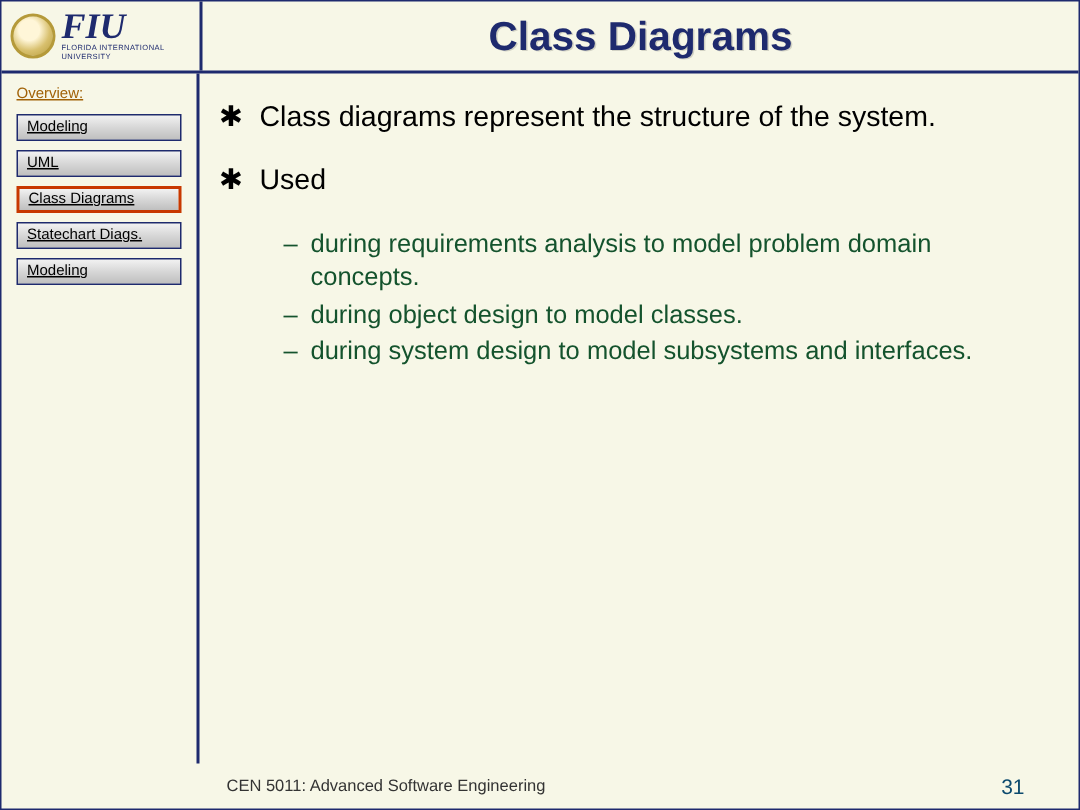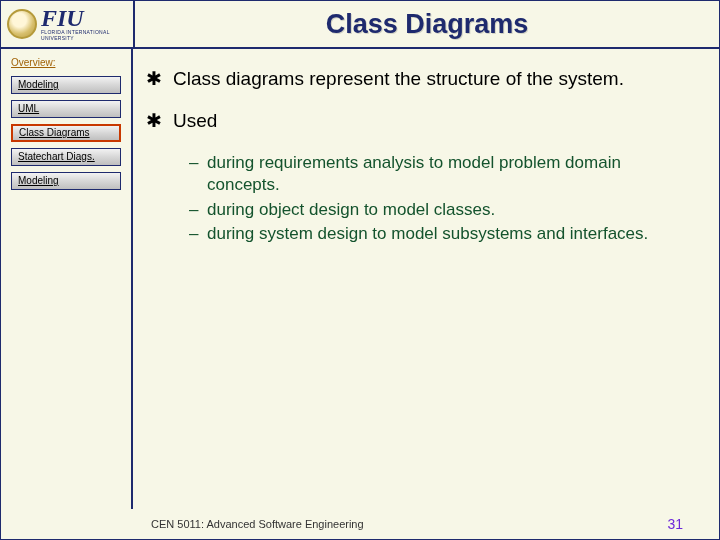--- a/index.html
+++ b/index.html
@@ -143,21 +143,21 @@
     left: 0; right: 0; bottom: 0;
     height: 28px;
     display: flex;
     align-items: center;
     justify-content: space-between;
     padding: 0 30px 2px 150px;
     font-size: 11px;
     color: #333;
   }
   .footer .page-num {
-    color: #6d28d9;
+    color: #0c4a6e;
     font-size: 14px;
     padding-right: 6px;
   }
 </style>
 </head>
 <body>
 
 <div class="outer-frame">
   <div class="header">
     <div class="logo-area">

